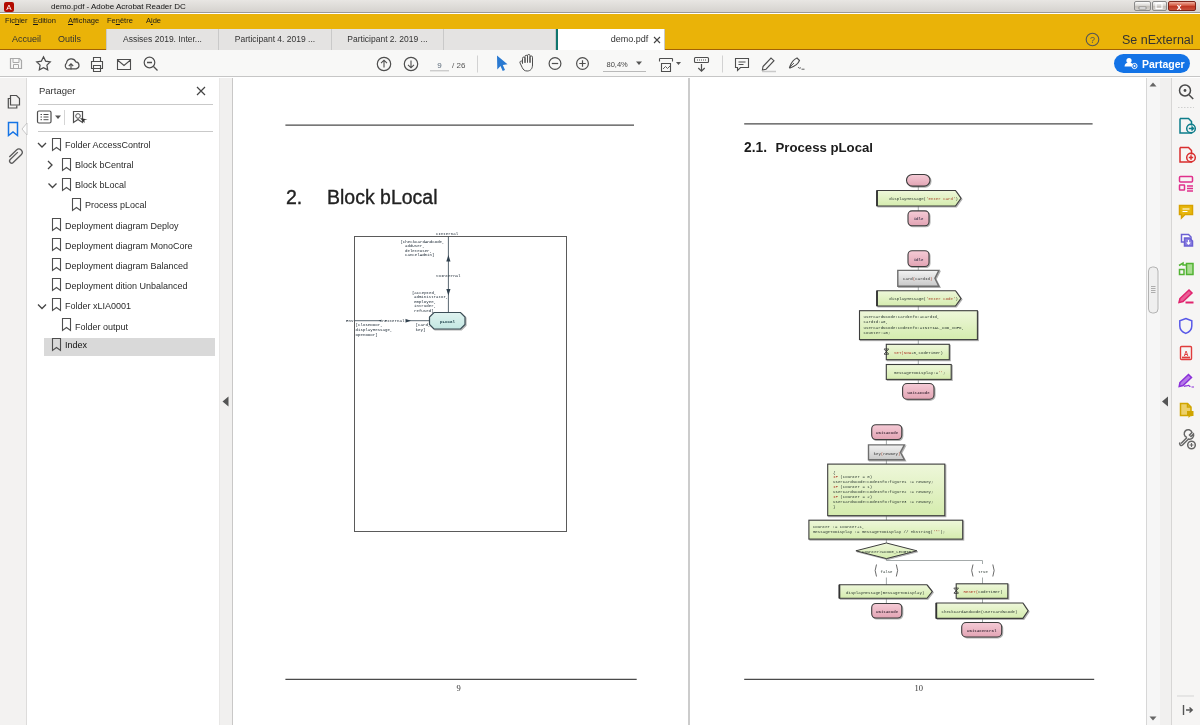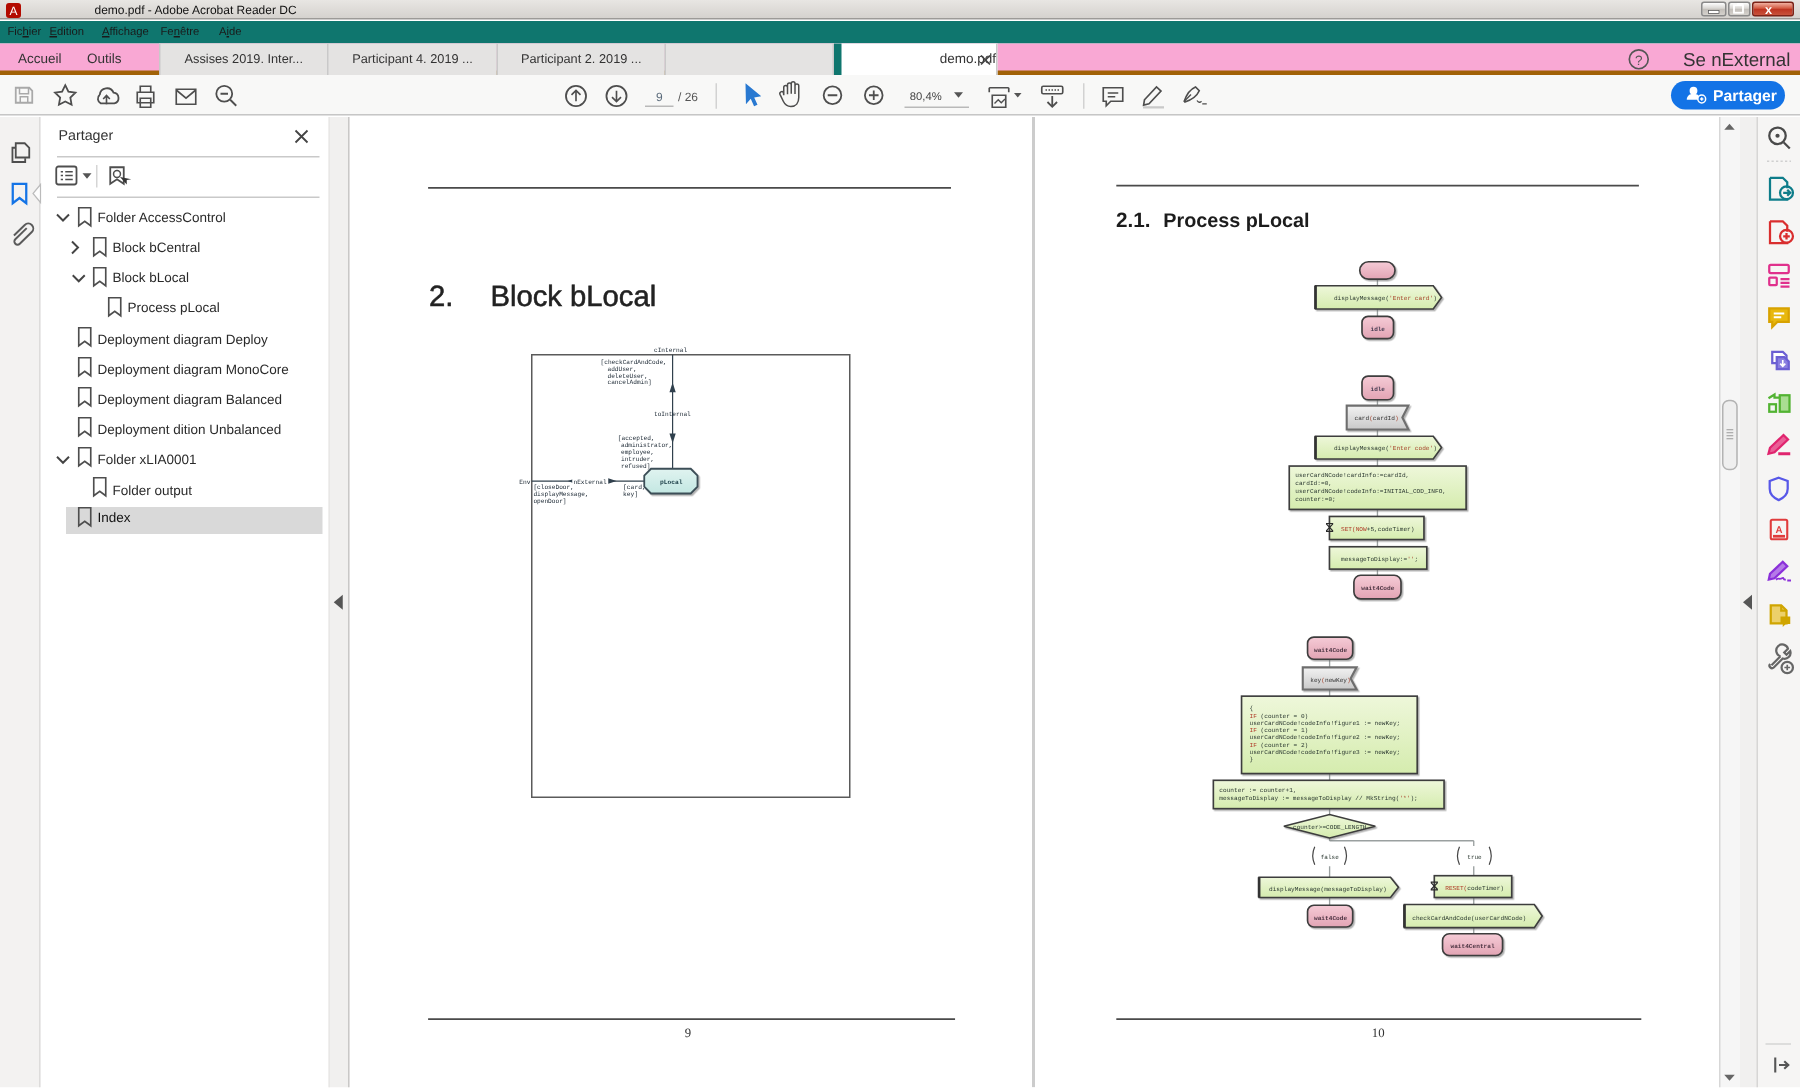--- a/index.html
+++ b/index.html
@@ -3,38 +3,38 @@
 <meta charset="utf-8">
 <style>
   * { margin:0; padding:0; box-sizing:border-box; }
   html,body { width:1200px; height:725px; overflow:hidden; }
   body { font-family:"Liberation Sans", sans-serif; position:relative; background:#fff; }
   .abs { position:absolute; }
 
   
   #titlebar { position:absolute; left:0; top:0; width:1200px; height:13px;
     background:linear-gradient(#e8e6e3,#d5d2ce); border-bottom:1px solid #9c9a97; }
-  #titletext { position:absolute; left:21px; top:2px; font-size:8px; color:#111;padding-left:42px; }
+  #titletext { position:absolute; left:9px; top:2px; font-size:8px; color:#111;padding-left:42px; }
   .winbtn { position:absolute; top:1px; height:10px; border:1px solid #8a8a8a;
     background:linear-gradient(#fdfdfd,#d8d6d2 45%,#c2beb9 50%,#d5d2cd); border-radius:2px; }
   #btnclose { background:linear-gradient(#f0b0a0,#d25840 45%,#bd3320 50%,#c8523c); border-color:#7c2318; }
 
   
-  #menubar { position:absolute; left:0; top:14px; width:1200px; height:15px; background:#0f766e; }
+  #menubar { position:absolute; left:0; top:14px; width:1200px; height:15px; background:#eab308; }
   .menuitem { position:absolute; top:2px; font-size:7.5px; color:#1a1a1a; }
 
   
-  #tabstrip { position:absolute; left:0; top:29px; width:1200px; height:21px; background:#f9a8d4;
-    border-bottom:3px solid #a16207; }
+  #tabstrip { position:absolute; left:0; top:29px; width:1200px; height:21px; background:#eab308;
+    border-bottom:1px solid #a16207; }
   .apptab { position:absolute; top:0; height:21px; font-size:9px; color:#333; line-height:21px; }
   .doctab { position:absolute; top:0; height:21px; background:#e4e3e2; border-left:1px solid #c9c9c9;
     font-size:8.5px; color:#333; line-height:21px; text-align:center; }
   #activetab { position:absolute; left:556px; top:29px; width:109px; height:22px; background:#fff;
-    border-left:5px solid #0f766e; border-right:1px solid #c9c9c9; font-size:11px; color:#333;
-    line-height:21px; text-align:right; padding-left:37px; font-size:9px; }
+    border-left:2px solid #0f766e; border-right:1px solid #c9c9c9; font-size:11px; color:#333;
+    line-height:21px; text-align:center; padding-left:37px; font-size:9px; }
 
   
   #toolbar { position:absolute; left:0; top:50px; width:1200px; height:27px; background:#f8f8f7;
     border-bottom:1px solid #c6c6c6; }
 
   
   #leftrail { position:absolute; left:0; top:78px; width:27px; height:647px; background:#f3f2f1;
     border-right:1px solid #dddcdb; }
   #leftpanel { position:absolute; left:28px; top:78px; width:191px; height:647px; background:#fff; }
   #lsplit { position:absolute; left:219px; top:78px; width:14px; height:647px; background:#f1f0ef;

